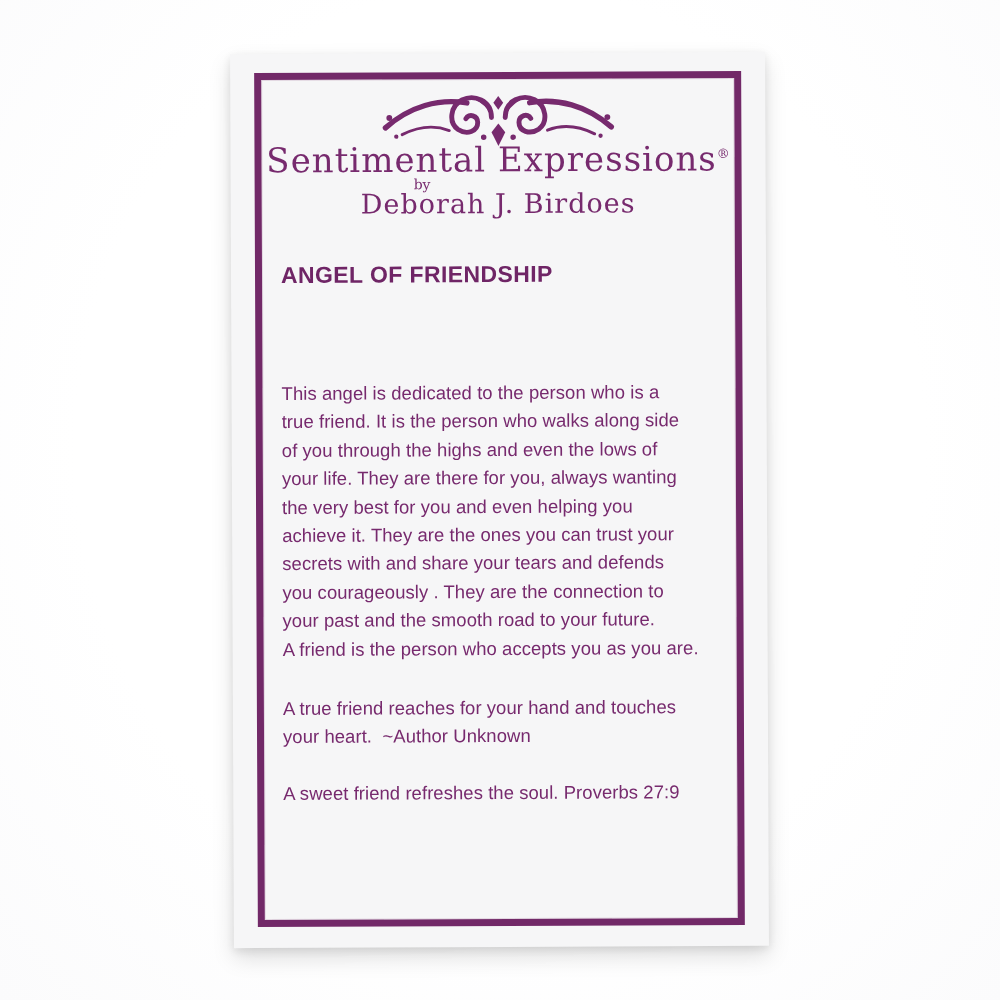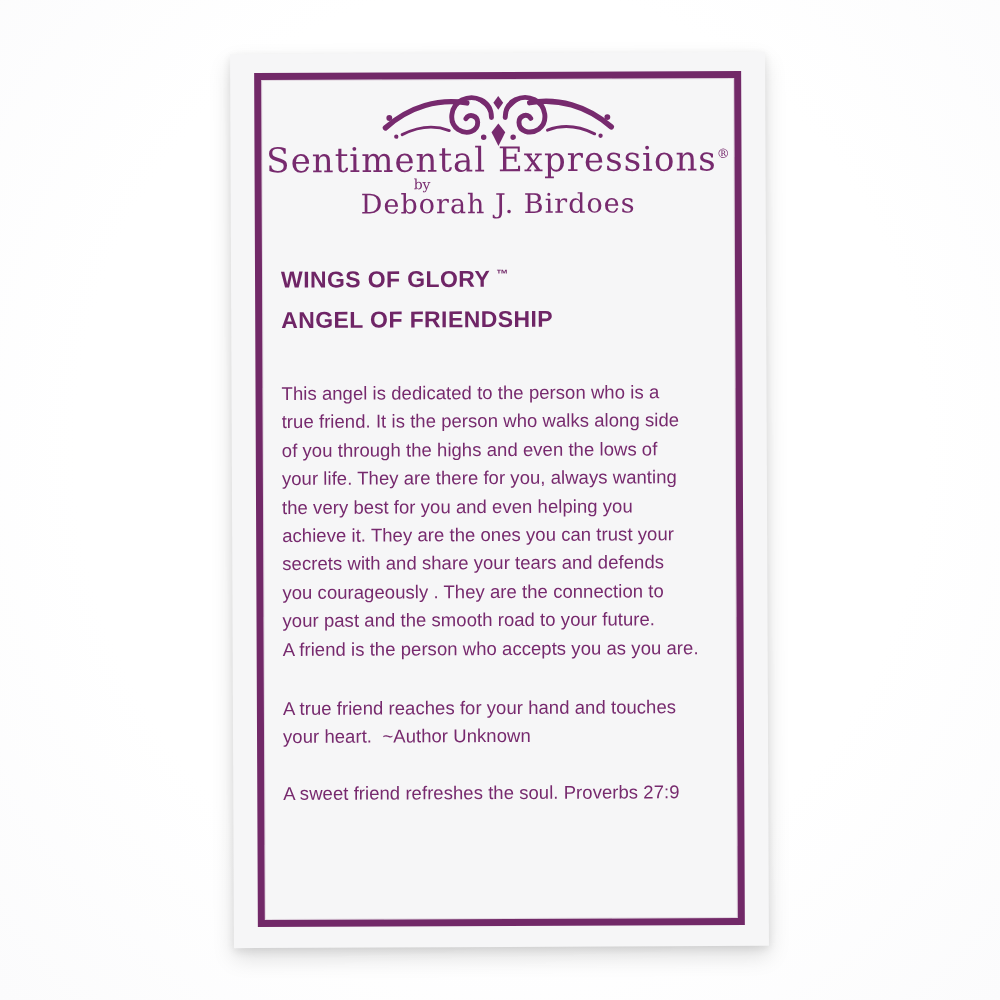--- a/index.html
+++ b/index.html
@@ -132,21 +132,20 @@
         <circle cx="135" cy="45" r="2.8"></circle>
       </g>
     </svg>
 
     <div class="brand"><span>Sentimental Expressions</span><sup class="reg">®</sup></div>
 
     <div class="by">by</div>
     <div class="author">Deborah J. Birdoes</div>
 
     <div class="title">
-      <div class="title-line"><span>WINGS OF GLORY</span><sup class="tm">™</sup></div>
       <div class="title-line">ANGEL OF FRIENDSHIP</div>
     </div>
 
     <div class="para p1">This angel is dedicated to the person who is a
 true friend. It is the person who walks along side
 of you through the highs and even the lows of
 your life. They are there for you, always wanting
 the very best for you and even helping you
 achieve it. They are the ones you can trust your
 secrets with and share your tears and defends

